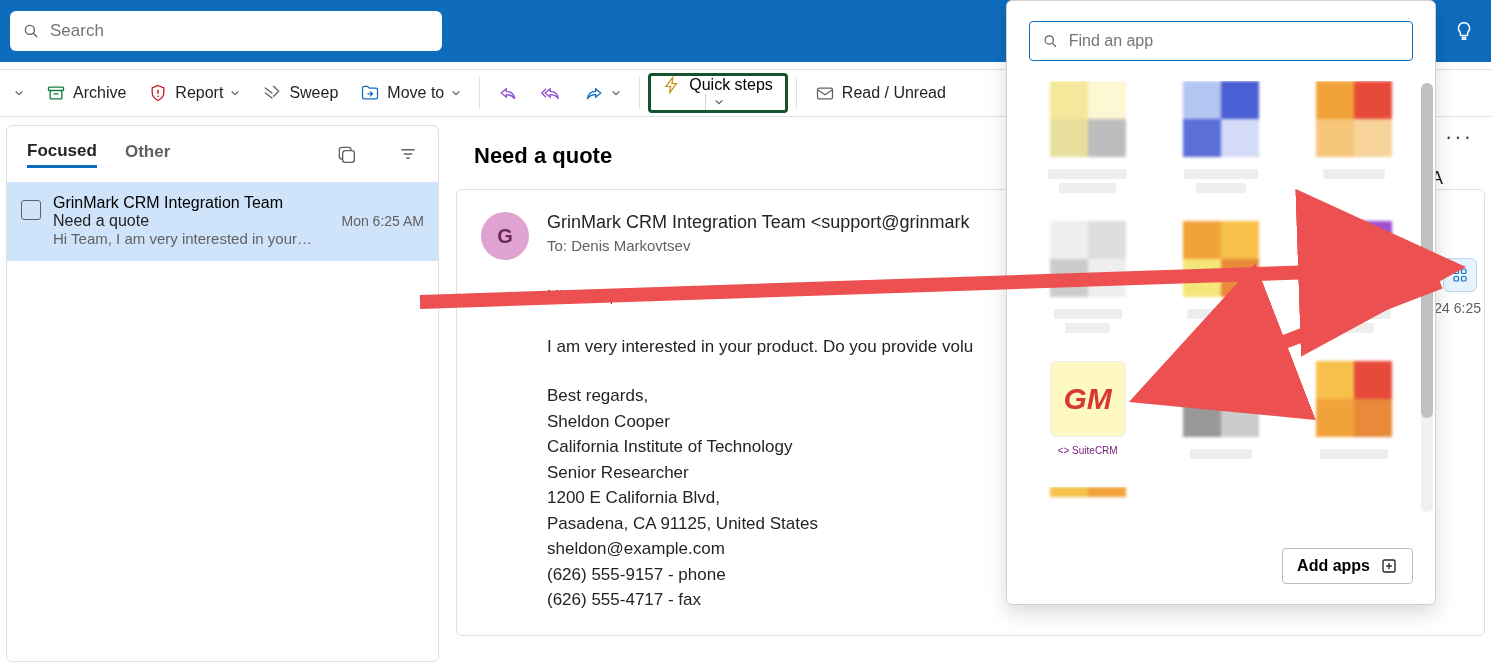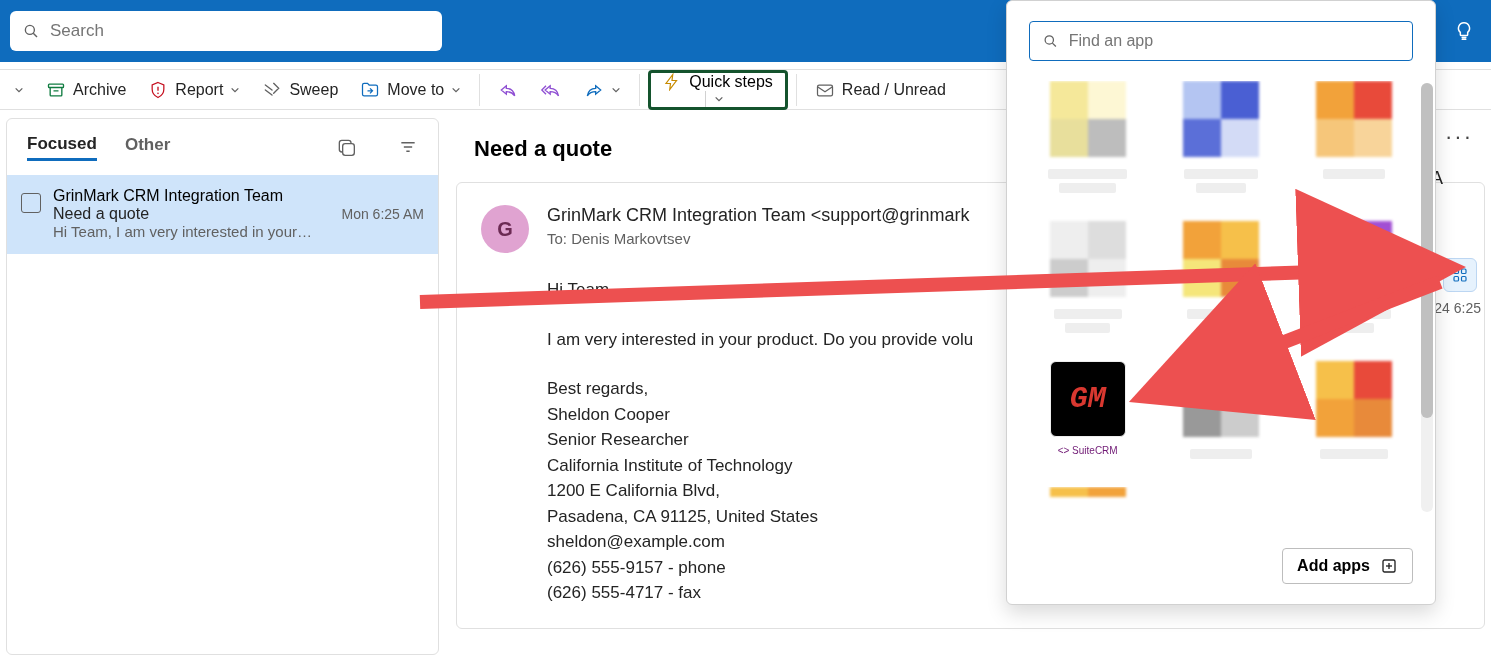--- a/index.html
+++ b/index.html
@@ -8,21 +8,21 @@
     
     .top-bar { height: 62px; background: #0f6cbd; display: flex; align-items: center; padding-left: 10px; }
     .search-box { width: 432px; height: 40px; background: #fff; border-radius: 6px; display: flex; align-items: center; padding: 0 12px; gap: 10px; }
     .search-box svg { width: 18px; height: 18px; flex-shrink: 0; }
     .search-box input { border: none; outline: none; font-size: 17px; width: 100%; }
 
     
     .gap-strip { height: 7px; background: #fff; }
 
     
-    .ribbon { height: 41px; border-top: 1px solid #e0e0e0; border-bottom: 1px solid #e0e0e0; display: flex; align-items: center; padding: 0 4px; gap: 2px; background: #fff; }
+    .ribbon { height: 48px; border-top: 1px solid #e0e0e0; border-bottom: 1px solid #e0e0e0; display: flex; align-items: center; padding: 0 4px; gap: 2px; background: #fff; }
     .rib-btn { display: inline-flex; align-items: center; height: 40px; padding: 0 10px; border-radius: 4px; gap: 7px; font-size: 16px; color: #242424; cursor: pointer; white-space: nowrap; }
     .rib-sep { width: 1px; height: 32px; background: #e0e0e0; margin: 0 6px; }
     .chev { width: 10px; height: 10px; }
     svg.chev path { stroke: #616161; stroke-width: 1.5; fill: none; }
     .quick-steps { display: inline-flex; align-items: center; border: 3px solid #14532d; border-radius: 4px; height: 40px; flex-direction: column; }
     .quick-steps .main { display:inline-flex; align-items:center; gap:8px; padding:0 12px; height:100%; }
     .quick-steps .drop { padding: 0 8px; border-left: 1px solid #d1d1d1; height:100%; display:flex; align-items:center; }
 
     
     .content { display: flex; height: calc(100% - 125px); }
@@ -80,21 +80,21 @@
 
     .apps-button { position: absolute; top: 258px; right: 14px; width: 34px; height: 34px; border: 1px solid #bcd6f2; border-radius: 6px; background: #e6f2fd; display:flex; align-items:center; justify-content:center; z-index: 20; cursor:pointer; }
     .apps-button svg { width: 18px; height: 18px; }
     .time-peek { position: absolute; top: 300px; right: 10px; font-size: 14px; color: #616161; z-index: 20; }
 
     .more-dots { position: absolute; top: 124px; right: 18px; font-size: 22px; color: #424242; cursor: pointer; letter-spacing: 2px; }
 
     
     .px { display: grid; grid-template-columns: 1fr 1fr; grid-template-rows: 1fr 1fr; filter: blur(1.5px); }
     .px div { width: 100%; height: 100%; }
-    .gm-logo { background: #000000; border: 1px solid #eee; display:flex; align-items:center; justify-content:center; font-family: Liberation Mono, monospace; font-size: 30px; font-weight: 700; font-style: italic; color: #d93830; position: relative; }
+    .gm-logo { background: #fef9c3; border: 1px solid #eee; display:flex; align-items:center; justify-content:center; font-family: Liberation Sans, sans-serif; font-size: 30px; font-weight: 700; font-style: italic; color: #d93830; position: relative; }
     .gm-logo::after { content:""; position:absolute; left:15%; bottom:22%; width:70%; height:10px; background:#f3c443; transform: rotate(-12deg); z-index:-1; }
 
     
     .annot { position: absolute; inset: 0; pointer-events: none; z-index: 100; }
   </style>
 </head>
 <body>
 
 <div class="top-bar">
   <div class="search-box">
@@ -238,22 +238,22 @@
         <div>
           <div class="mail-from">GrinMark CRM Integration Team &lt;support@grinmark</div>
           <div class="mail-to">To: Denis Markovtsev</div>
         </div>
       </div>
       <div class="mail-body">
         <p>Hi Team,</p>
         <p>I am very interested in your product. Do you provide volu</p>
         <p class="sig-line" style="margin-top:24px">Best regards,</p>
         <p class="sig-line">Sheldon Cooper</p>
+        <p class="sig-line">California Institute of Technology</p>
         <p class="sig-line">Senior Researcher</p>
-        <p class="sig-line">California Institute of Technology</p>
         <p class="sig-line">1200 E California Blvd,</p>
         <p class="sig-line">Pasadena, CA 91125, United States</p>
         <p class="sig-line">sheldon@example.com</p>
         <p class="sig-line">(626) 555-9157 - phone</p>
         <p class="sig-line">(626) 555-4717 - fax</p>
       </div>
     </div>
   </div>
 </div>
 

